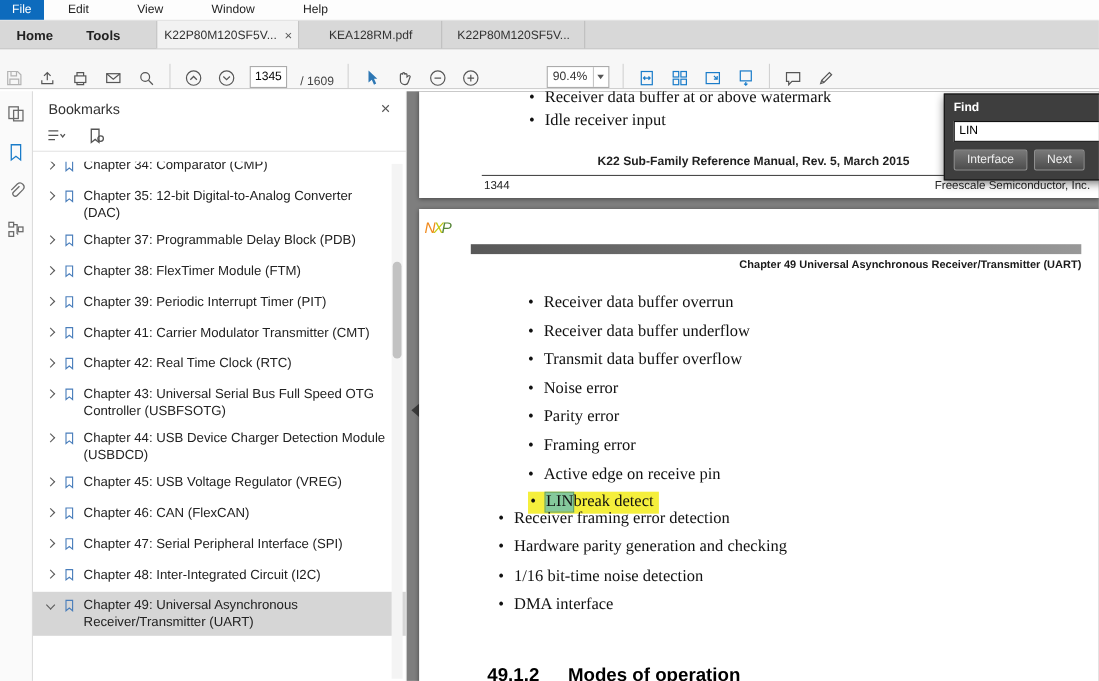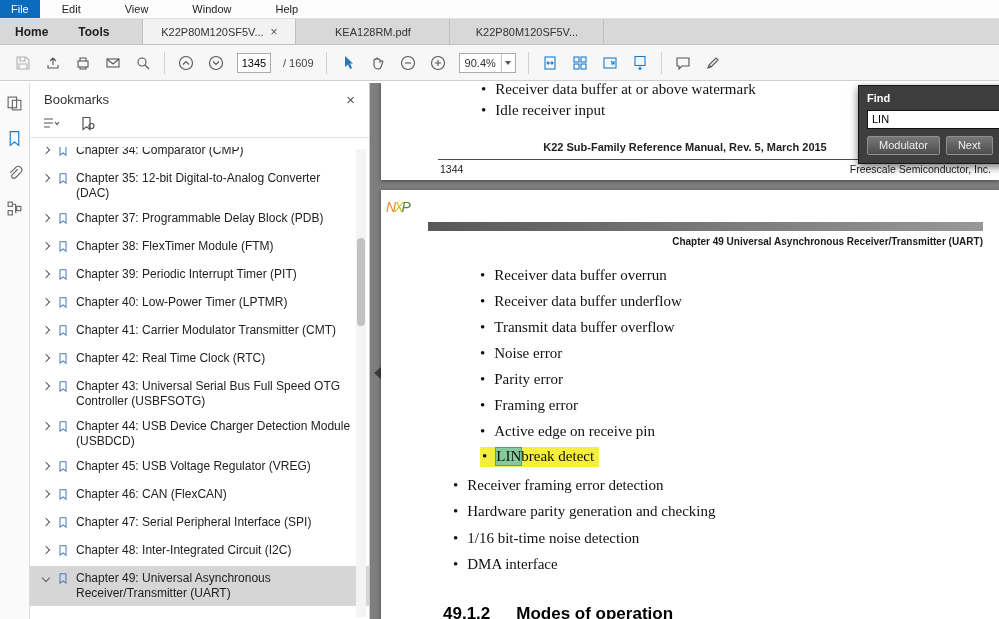--- a/index.html
+++ b/index.html
@@ -7,35 +7,35 @@
   .app { position:relative; width:999px; height:619px; overflow:hidden; background:#fff; }
 
   
   .menubar { height:19px; background:#fdfdfd; border-bottom:1px solid #e2e2e2; display:flex; align-items:stretch; font-size:11px; color:#222; }
   .menu-item { padding:0 22px; display:flex; align-items:center; cursor:default; }
   .menu-item.file { background:#0d6bbd; color:#fff; padding:0 11px; }
 
   
   .tabbar { height:26px; background:#d8d8d8; border-bottom:1px solid #c2c2c2; display:flex; align-items:stretch; font-size:11px; }
   .tab-static { padding:0 15px; display:flex; align-items:center; font-size:12px; font-weight:bold; color:#222; }
-  .doc-tab { width:154px; display:flex; align-items:center; justify-content:center; gap:7px; color:#333; border-right:1px solid #bfbfbf; padding:0 6px; white-space:nowrap; overflow:hidden; }
+  .doc-tab { width:130px; display:flex; align-items:center; justify-content:center; gap:7px; color:#333; border-right:1px solid #bfbfbf; padding:0 6px; white-space:nowrap; overflow:hidden; }
   .doc-tab.first { margin-left:18px; border-left:1px solid #bfbfbf; }
   .doc-tab.active { background:#f2f2f2; }
   .tab-close { color:#555; font-size:12px; line-height:1; }
 
   
-  .toolbar { height:36px; background:#f7f7f7; border-bottom:1px solid #cfcfcf; display:flex; align-items:center; padding:0 14px; gap:12px; font-size:11px; color:#333; }
+  .toolbar { height:36px; background:#f7f7f7; border-bottom:1px solid #cfcfcf; display:flex; align-items:flex-end; padding:0 4px; gap:12px; font-size:11px; color:#333; }
   .tbi { width:18px; height:18px; display:inline-flex; align-items:center; justify-content:center; color:#565656; }
   .tbi svg { width:16px; height:16px; stroke:currentColor; fill:none; stroke-width:1.1; }
   .tbi.dis { color:#b3b3b3; }
   .tbi.blue { color:#1a7cc9; }
   .tb-sep { width:1px; height:22px; background:#d2d2d2; flex:none; }
   .page-input { width:34px; height:20px; border:1px solid #ababab; background:#fff; text-align:center; font-size:11px; font-family:"Liberation Sans",sans-serif; }
   .page-total { color:#444; }
-  .zoom-box { height:20px; border:1px solid #ababab; background:#fff; display:flex; align-items:center; }
+  .zoom-box { height:20px; border:1px solid #ababab; background:#fff; display:flex; align-items:center;margin-left:48px; }
   .zoom-val { padding:0 5px; min-width:38px; }
   .zoom-arrow { width:14px; height:100%; border-left:1px solid #c6c6c6; display:flex; align-items:center; justify-content:center; }
   .caret-down { width:0; height:0; border-left:3.5px solid transparent; border-right:3.5px solid transparent; border-top:4px solid #555; }
 
   
   .main { position:absolute; top:83px; left:0; width:999px; height:536px; display:flex; }
 
   .iconstrip { width:30px; background:#fafafa; border-right:1px solid #dcdcdc; display:flex; flex-direction:column; align-items:center; padding-top:12px; gap:17px; flex:none; }
   .strip-icon { width:18px; height:18px; color:#6b6b6b; }
   .strip-icon svg { width:17px; height:17px; stroke:currentColor; fill:none; stroke-width:1.1; }
@@ -82,21 +82,21 @@
   .p1-pageno { position:absolute; left:59px; top:80px; font-size:10.5px; color:#222; }
   .p1-corp { position:absolute; right:8px; top:80px; font-size:10.5px; color:#222; }
 
   .nxp-logo { position:absolute; left:5px; top:9px; font-size:14px; font-weight:normal; font-style:italic; letter-spacing:-2px; }
   .nxp-n { color:#f08a1d; }
   .nxp-x { color:#c3ca14; }
   .nxp-p { color:#58873a; }
   .chap-bar { position:absolute; left:47px; right:16px; top:32px; height:9px; background:linear-gradient(90deg,#585858,#989898); }
   .chap-title { position:absolute; right:16px; top:46px; font-size:10px; font-weight:bold; color:#1a1a1a; }
   .bullets-inner { position:absolute; left:99px; top:72px; }
-  .bullets-outer { position:absolute; left:72px; top:282px;text-align:right; }
+  .bullets-outer { position:absolute; left:72px; top:268px;text-align:right; }
   .bullets-outer .b-row { height:26.5px; }
 
   .hl-y { background:#f5ef3c; padding:1px 5px 2px 2px; display:inline-flex; align-items:center; }
   .hl-g { background:#85c99c; outline:1px solid #5aa06e; }
 
   .section-heading { position:absolute; left:62px; top:414px; font-size:17px; font-weight:bold; color:#000; }
   .section-heading .num { margin-right:26px; }
 
   
   .find { position:absolute; left:488px; top:2px; width:172px; background:#3e3e3e; border:1px solid #161616; box-shadow:0 3px 8px rgba(0,0,0,0.55); padding:6px 8px 8px; }
@@ -321,27 +321,20 @@
               <span class="bm-ic"><svg viewBox="0 0 14 14">
                   <path d="M3.5 1.5h7v11L7 9.7l-3.5 2.8z"></path>
                 </svg></span>
               <span class="bm-label">Chapter 39: Periodic Interrupt Timer (PIT)</span>
             </div>
           <div class="bm-row">
               <span class="chev r"></span>
               <span class="bm-ic"><svg viewBox="0 0 14 14">
                   <path d="M3.5 1.5h7v11L7 9.7l-3.5 2.8z"></path>
                 </svg></span>
-              <span class="bm-label">Chapter 40: Low-Power Timer (LPTMR)</span>
-            </div>
-          <div class="bm-row">
-              <span class="chev r"></span>
-              <span class="bm-ic"><svg viewBox="0 0 14 14">
-                  <path d="M3.5 1.5h7v11L7 9.7l-3.5 2.8z"></path>
-                </svg></span>
               <span class="bm-label">Chapter 41: Carrier Modulator Transmitter (CMT)</span>
             </div>
           <div class="bm-row">
               <span class="chev r"></span>
               <span class="bm-ic"><svg viewBox="0 0 14 14">
                   <path d="M3.5 1.5h7v11L7 9.7l-3.5 2.8z"></path>
                 </svg></span>
               <span class="bm-label">Chapter 42: Real Time Clock (RTC)</span>
             </div>
           <div class="bm-row">
@@ -471,20 +464,20 @@
 
         <div class="section-heading">
           <span class="num">49.1.2</span><span>Modes of operation</span>
         </div>
       </div>
 
       <div class="find">
         <div class="find-title">Find</div>
         <input class="find-input" value="LIN" style="">
         <div class="find-buttons">
-          <button class="find-btn">Modulator</button>
+          <button class="find-btn">Interface</button>
           <button class="find-btn">Next</button>
         </div>
       </div>
     </div>
 
   </div>
 </div>
 
 </body></html>

